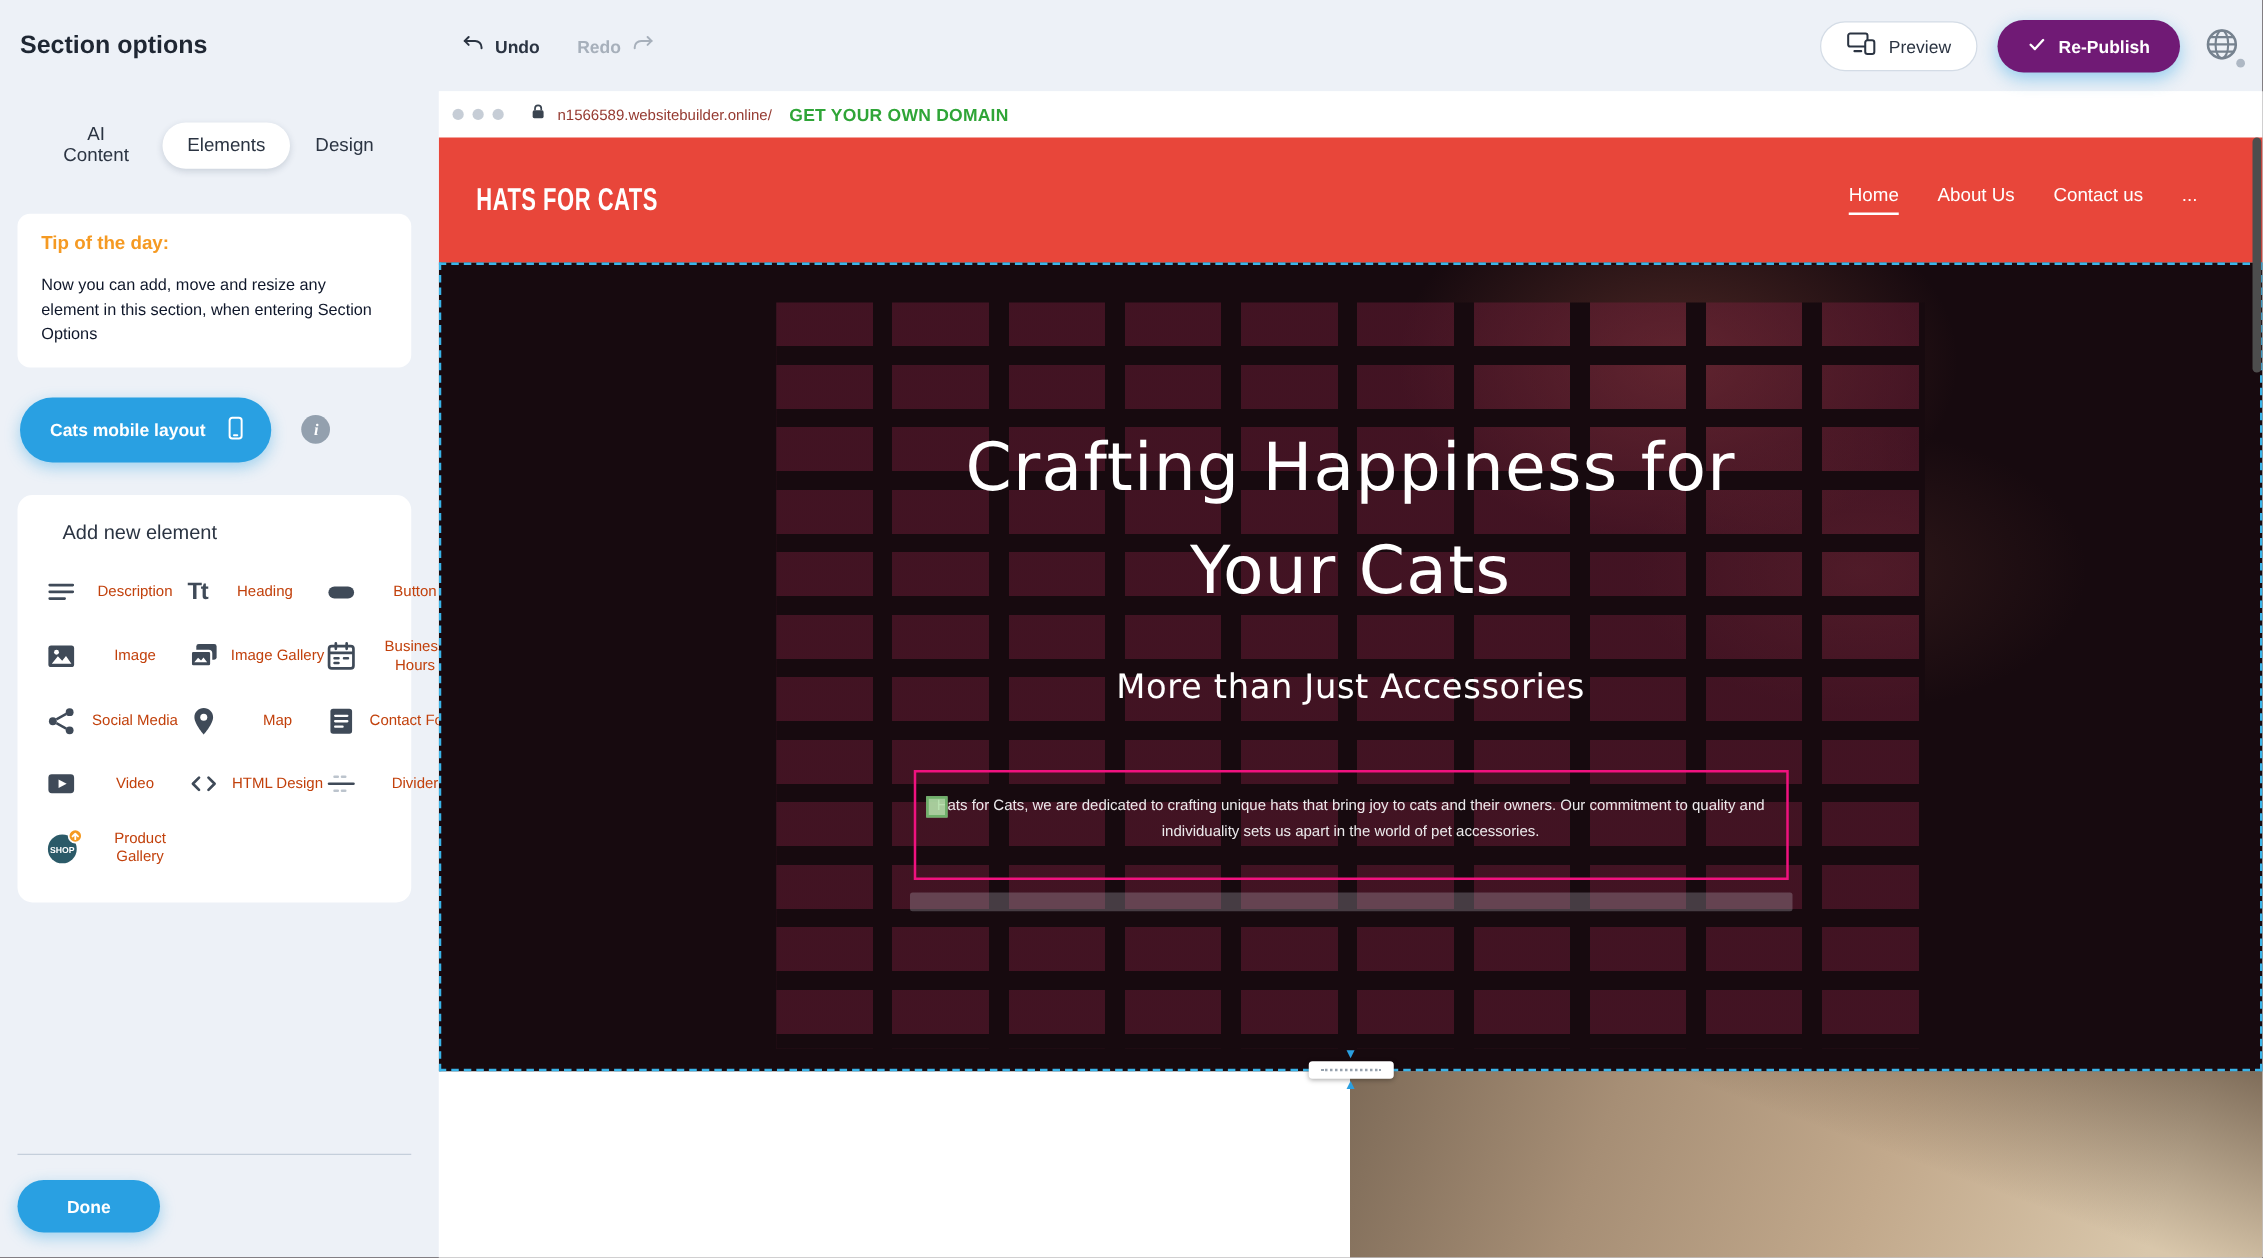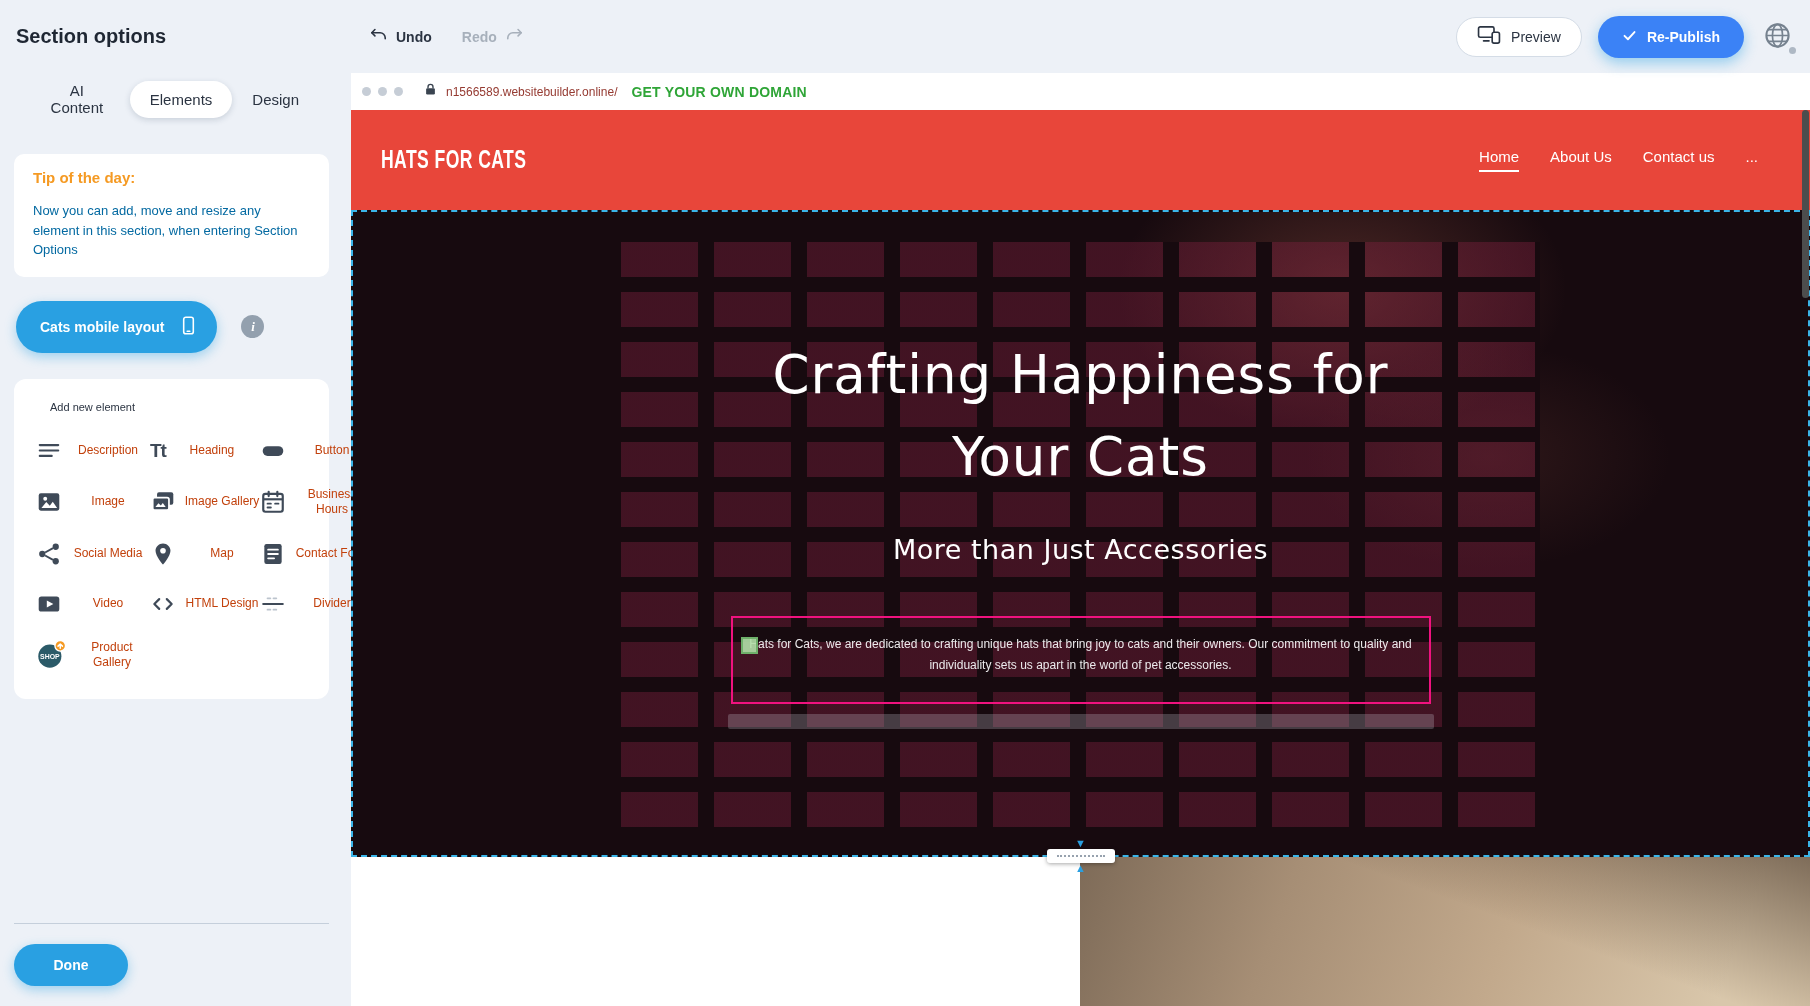--- a/index.html
+++ b/index.html
@@ -9,37 +9,37 @@
 
   
   .topbar { position:absolute; top:0; left:0; width:100%; height:73px; display:flex; align-items:center; padding:0 16px; z-index:10; }
   .topbar-title { width:335px; font-size:20px; font-weight:bold; color:#1f2733; }
   .undo-redo { display:flex; align-items:center; gap:30px; margin-left:18px; }
   .undo-btn,.redo-btn { display:flex; align-items:center; gap:8px; font-size:14px; font-weight:bold; }
   .undo-btn { color:#2b3442; }
   .redo-btn { color:#a7b0bb; cursor:default;text-align:center; }
   .topbar-right { margin-left:auto; display:flex; align-items:center; gap:16px; }
   .preview-btn { height:40px; padding:0 20px; border-radius:21px; background:#fff; border:1px solid #d4dce6; display:flex; align-items:center; gap:10px; font-size:14px; color:#2b3442; }
-  .republish-btn { height:42px; padding:0 24px; border-radius:22px; background:#3b82f6; color:#fff; font-size:14px; font-weight:bold; display:flex; align-items:center; gap:10px; box-shadow:0 5px 14px rgba(41,160,226,.45); }
+  .republish-btn { height:42px; padding:0 24px; border-radius:22px; background:#701a75; color:#fff; font-size:14px; font-weight:bold; display:flex; align-items:center; gap:10px; box-shadow:0 5px 14px rgba(41,160,226,.45); }
   .globe-btn { position:relative; width:34px; height:34px; display:flex; align-items:center; justify-content:center; }
   .globe-dot { position:absolute; right:-2px; bottom:0; width:7px; height:7px; border-radius:50%; background:#aeb8c4; }
 
   
-  .sidebar { position:absolute; top:68px; left:0; bottom:0; width:351px; padding:0 22px 0 14px; }
+  .sidebar { position:absolute; top:85px; left:0; bottom:0; width:351px; padding:0 22px 0 14px; }
   .side-tabs { display:flex; align-items:center; justify-content:space-between; padding:0 10px; margin:4px 0 28px; }
   .side-tab { font-size:15px; color:#2b3442; padding:10px 20px; border-radius:20px; }
   .side-tab.active { background:#fff; box-shadow:0 2px 6px rgba(40,60,90,.18); }
   .tip-card { background:#fff; border-radius:10px; padding:15px 19px 17px; margin-bottom:24px; }
   .tip-title { color:#f59a23; font-weight:bold; font-size:15px; margin-bottom:7px; }
-  .tip-body { font-size:13px; color:#0369a1; line-height:1.5;margin-top:15px; }
+  .tip-body { font-size:13px; color:#0f172a; line-height:1.5;margin-top:15px; }
   .mobile-row { display:flex; align-items:center; gap:24px; margin:0 0 26px 2px; }
   .edit-mobile-btn { height:52px; border-radius:26px; background:#29a0e2; color:#fff; font-weight:bold; font-size:14px; padding:0 18px 0 24px; display:flex; align-items:center; gap:14px; box-shadow:0 4px 12px rgba(41,160,226,.4); }
   .info-icon { width:23px; height:23px; border-radius:50%; background:#93a0ae; color:#fff; font-size:13px; font-weight:bold; display:flex; align-items:center; justify-content:center; font-family:"Liberation Serif",serif; font-style:italic; }
   .elements-card { background:#fff; border-radius:12px; padding:22px 22px 28px; }
-  .elements-title { font-size:11px; color:#2b3442; margin:0 0 24px 14px; }
+  .elements-title { font-size:16px; color:#2b3442; margin:0 0 24px 14px; }
   .el-grid { display:grid; grid-template-columns:repeat(3,1fr); row-gap:22px; }
   .el-item { display:flex; flex-direction:row; align-items:center; gap:8px; }
   .el-icon { height:28px; display:flex; align-items:center; justify-content:center; }
   .icon-text { font-size:19px; font-weight:bold; color:#3f4a58; letter-spacing:-1px; }
   .el-label { display:block; width:76px; font-size:12px; color:#c2410c; text-align:center; line-height:1.3; }
   .sidebar-footer { position:absolute; left:14px; right:22px; bottom:0; padding-bottom:20px; }
   .sidebar-divider { border-top:1px solid #c5cfdb; margin-bottom:20px; }
   .done-btn { width:114px; height:42px; border-radius:21px; background:#29a0e2; color:#fff; font-size:14px; font-weight:bold; box-shadow:0 4px 12px rgba(41,160,226,.4); }
 
   

